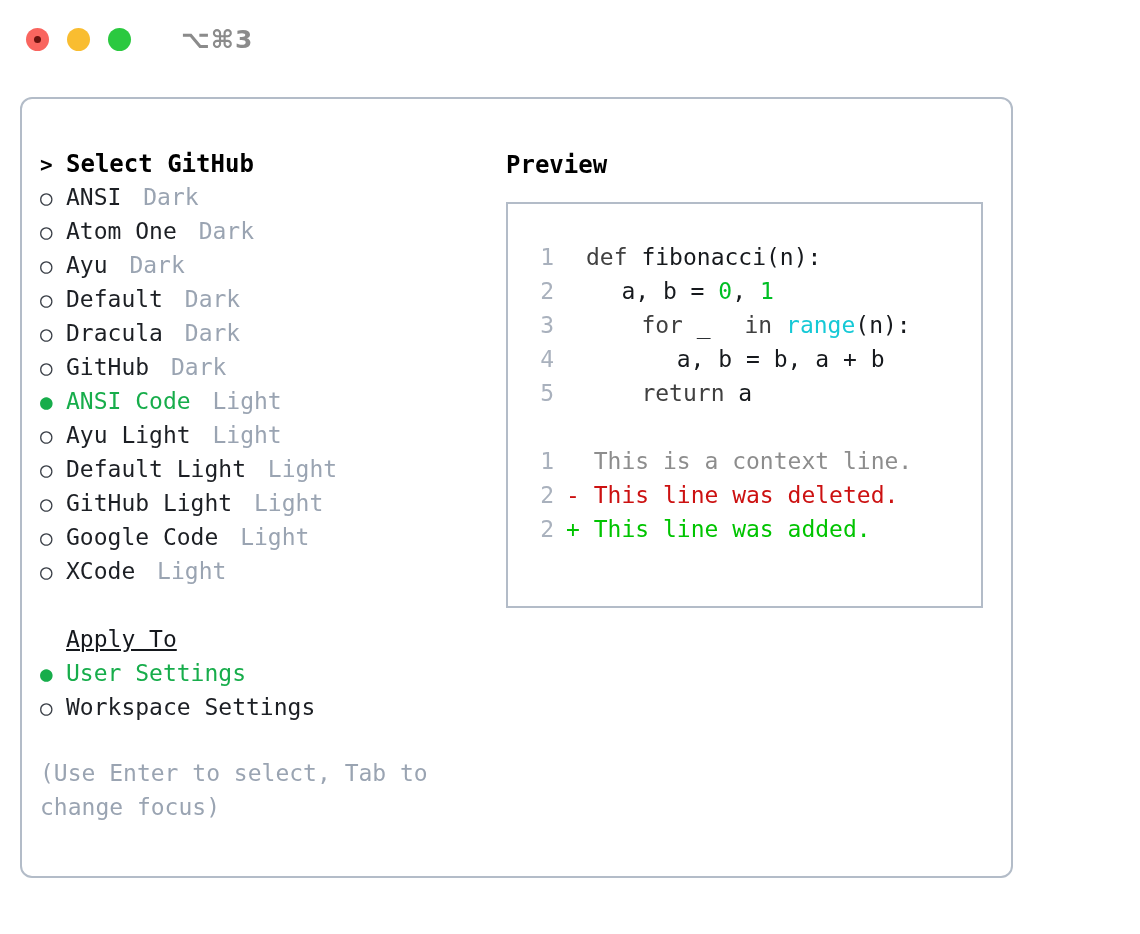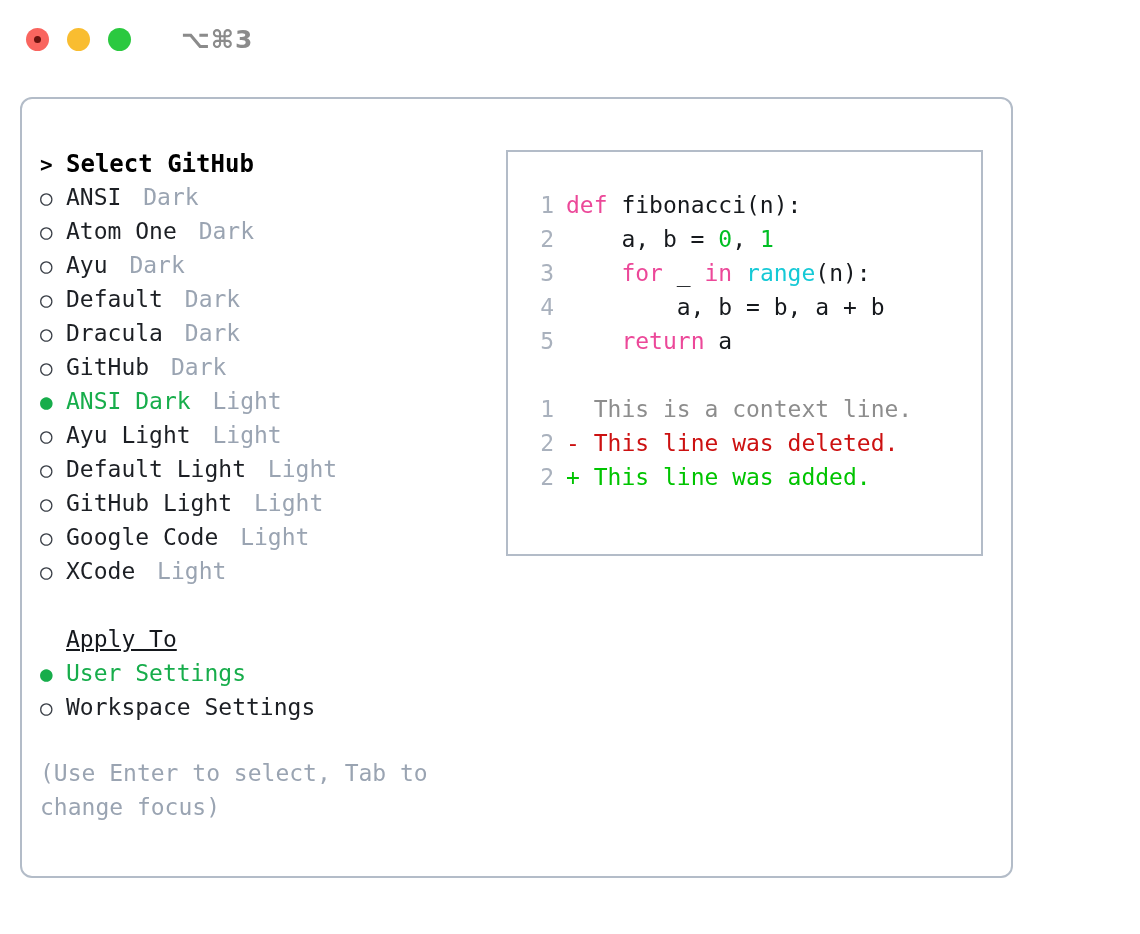--- a/index.html
+++ b/index.html
@@ -168,21 +168,21 @@
   }
   .lineno {
     display: inline-block;
     width: 28px;
     flex: 0 0 28px;
     text-align: right;
     color: #a9b1bd;
     margin-right: 12px;
   }
   .code-blank { height: 34px; }
-  .tok-kw   { color: #ec4899; }
+  .tok-kw   { color: #404040; margin-left: 20px; }
   .tok-num  { color: #00bf24; }
   .tok-fn   { color: #15c9d6; }
   .tok-id   { color: #16191d; }
   .tok-ctx  { color: #8d8d8d; }
   .tok-del  { color: #cc1111; }
   .tok-add  { color: #00c400; }
 </style>
 </head>
 <body>
 
@@ -207,21 +207,21 @@
           <span>Select GitHub</span>
         </div>
 
         <div id="theme-items">
             <div class="row"><span class="marker marker-off">○</span><span class="label">ANSI</span><span class="variant"> Dark</span></div>
             <div class="row"><span class="marker marker-off">○</span><span class="label">Atom One</span><span class="variant"> Dark</span></div>
             <div class="row"><span class="marker marker-off">○</span><span class="label">Ayu</span><span class="variant"> Dark</span></div>
             <div class="row"><span class="marker marker-off">○</span><span class="label">Default</span><span class="variant"> Dark</span></div>
             <div class="row"><span class="marker marker-off">○</span><span class="label">Dracula</span><span class="variant"> Dark</span></div>
             <div class="row"><span class="marker marker-off">○</span><span class="label">GitHub</span><span class="variant"> Dark</span></div>
-            <div class="row"><span class="marker marker-on">●</span><span class="label label-selected">ANSI Dark</span><span class="variant"> Light</span></div>
+            <div class="row"><span class="marker marker-on">●</span><span class="label label-selected">ANSI Code</span><span class="variant"> Light</span></div>
             <div class="row"><span class="marker marker-off">○</span><span class="label">Ayu Light</span><span class="variant"> Light</span></div>
             <div class="row"><span class="marker marker-off">○</span><span class="label">Default Light</span><span class="variant"> Light</span></div>
             <div class="row"><span class="marker marker-off">○</span><span class="label">GitHub Light</span><span class="variant"> Light</span></div>
             <div class="row"><span class="marker marker-off">○</span><span class="label">Google Code</span><span class="variant"> Light</span></div>
             <div class="row"><span class="marker marker-off">○</span><span class="label">XCode</span><span class="variant"> Light</span></div>
           </div>
 
         <div class="row spacer-row"></div>
 
         <div class="row">
@@ -231,20 +231,21 @@
 
         <div id="apply-items">
             <div class="row"><span class="marker marker-on">●</span><span class="label label-selected">User Settings</span></div>
             <div class="row"><span class="marker marker-off">○</span><span class="label">Workspace Settings</span></div>
           </div>
 
         <div id="hint">(Use Enter to select, Tab to change focus)</div>
       </div>
 
       <div id="right-col">
+        <div id="preview-title">Preview</div>
         <div id="preview-box">
           <div id="code-area">
               <div class="code-line"><span class="lineno">1</span><span class="tok-kw">def </span><span class="tok-id">fibonacci(n):</span></div>
               <div class="code-line"><span class="lineno">2</span><span class="tok-id">    a, b = </span><span class="tok-num">0</span><span class="tok-id">, </span><span class="tok-num">1</span></div>
               <div class="code-line"><span class="lineno">3</span><span class="tok-id">    </span><span class="tok-kw">for</span><span class="tok-id"> _ </span><span class="tok-kw">in </span><span class="tok-fn">range</span><span class="tok-id">(n):</span></div>
               <div class="code-line"><span class="lineno">4</span><span class="tok-id">        a, b = b, a + b</span></div>
               <div class="code-line"><span class="lineno">5</span><span class="tok-id">    </span><span class="tok-kw">return</span><span class="tok-id"> a</span></div>
             </div>
           <div class="code-blank"></div>
           <div id="diff-area">

